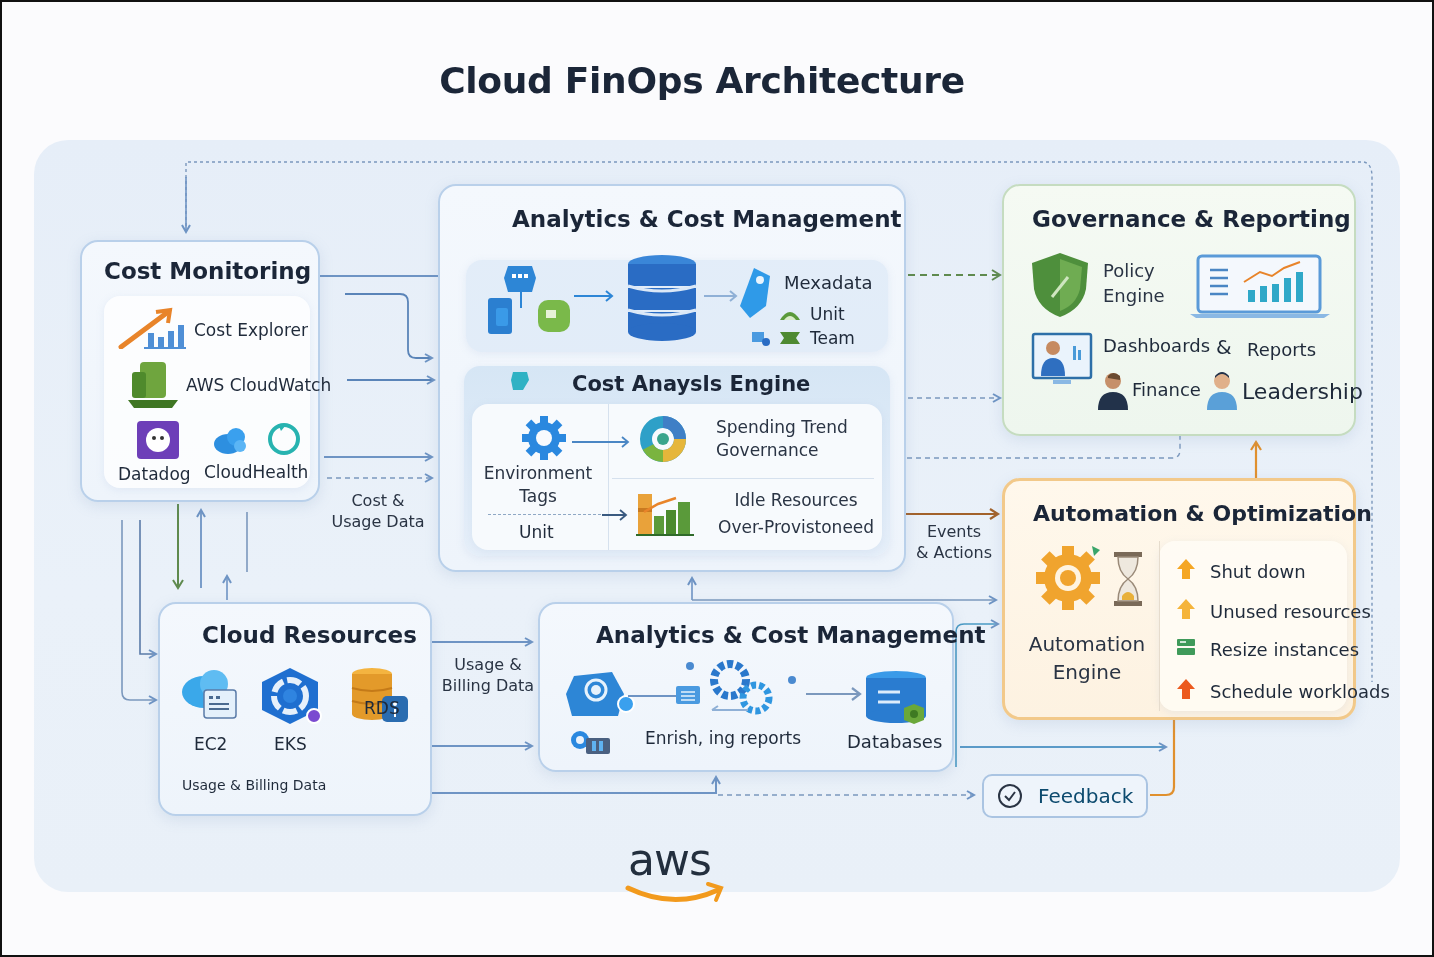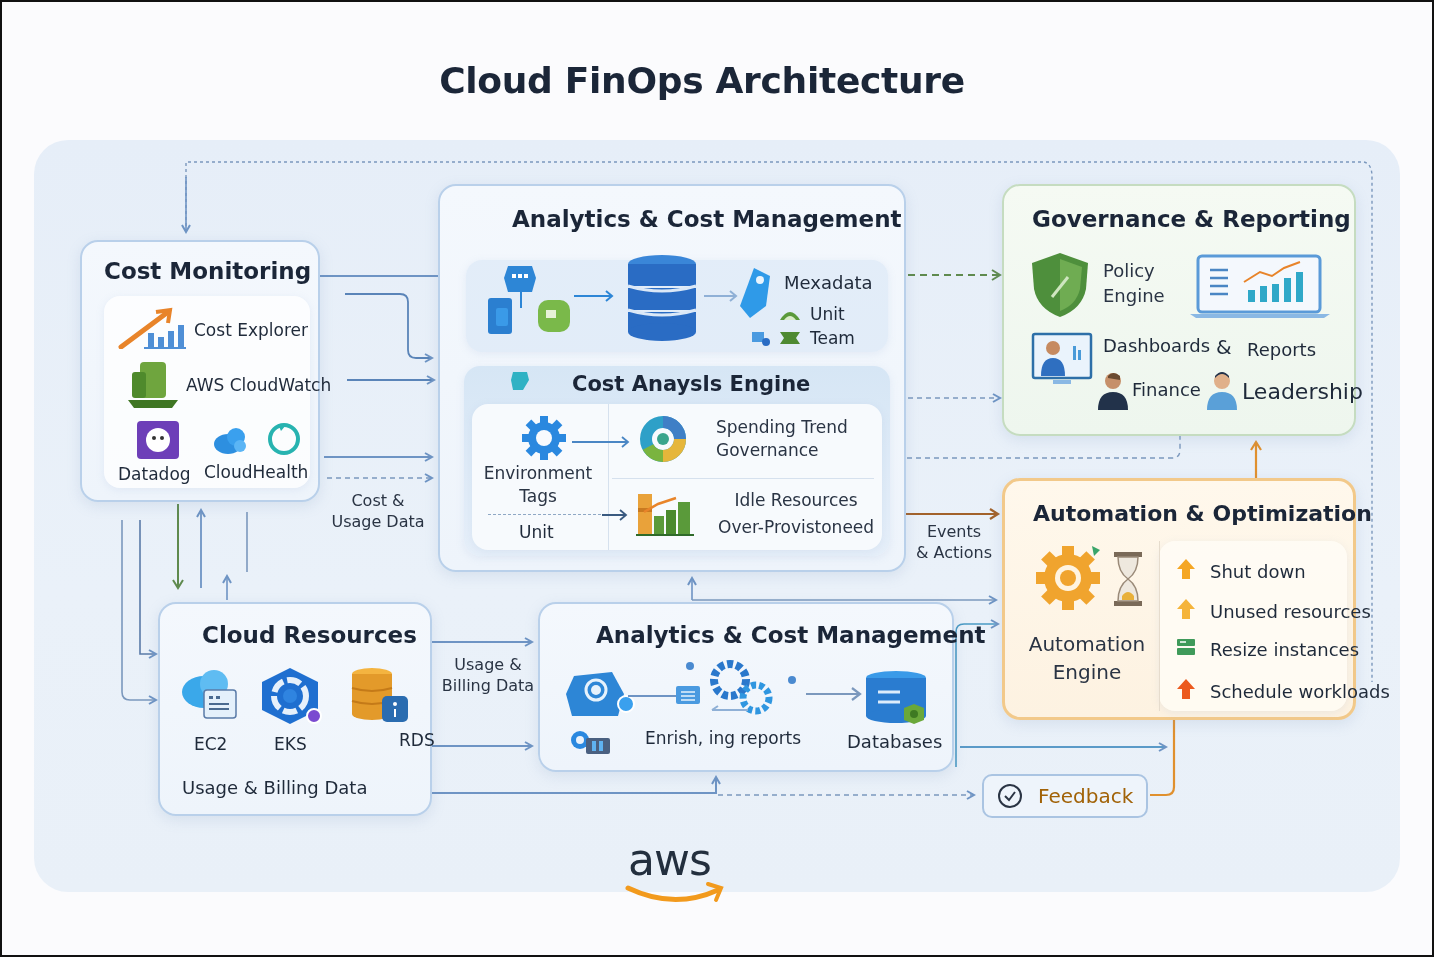--- a/index.html
+++ b/index.html
@@ -35,21 +35,21 @@
   .inner {
     position: absolute; border-radius: 16px; background: rgba(255,255,255,0.75);
     box-shadow: 0 2px 8px rgba(140,170,210,0.15);
   }
   .icon { position: absolute; }
   .feedback-btn {
     left: 980px; top: 772px; width: 166px; height: 44px;
     border: 2px solid #aac4e2; border-radius: 10px; background: #eef4fb;
     display: flex; align-items: center; gap: 14px; padding-left: 12px; cursor: pointer;
   }
-  .feedback-btn span.t { font-size: 20px; color: #a16207; }
+  .feedback-btn span.t { font-size: 20px; color: #0c4a6e; }
   .aws-logo { left: 620px; top: 838px; width: 110px; height: 70px; }
   .aws-text { font-size: 44px; font-weight: normal; color: #232f3e; letter-spacing: -1px; position: absolute; left: 6px; top: -6px; }
 </style>
 </head>
 <body>
 
 <div class="abs title">Cloud FinOps Architecture</div>
 <div class="abs canvas-bg"></div>
 
 <svg class="wires" width="1434" height="957">
@@ -439,22 +439,22 @@
       <rect x="16" y="8" width="40" height="40" fill="#e39a2a"></rect>
       <ellipse cx="36" cy="48" rx="20" ry="6" fill="#e39a2a"></ellipse>
       <path d="M16,22 Q36,28 56,22 M16,35 Q36,41 56,35" stroke="#c47a18" stroke-width="2" fill="none"></path>
       <rect x="46" y="30" width="26" height="26" rx="5" fill="#2a6cb0"></rect>
       <circle cx="59" cy="38" r="2" fill="#fff"></circle>
       <rect x="58" y="43" width="2" height="8" fill="#fff"></rect>
     </svg>
 </div>
 <div class="lbl" style="left:192px;top:732px;">EC2</div>
 <div class="lbl" style="left:272px;top:732px;">EKS</div>
-<div class="lbl" style="left:362px;top:728px;margin-left:35px;">RDS</div>
-<div class="lbl" style="left:180px;top:775px;font-size:18px;">Usage &amp; Billing Data</div>
+<div class="lbl" style="left:362px;top:696px;">RDS</div>
+<div class="lbl" style="left:180px;top:775px;font-size:14px;">Usage &amp; Billing Data</div>
 <div class="lbl-sm" style="left:434px;top:652px;width:104px;">
   <div>Usage &amp;</div>
   <div>Billing Data</div>
 </div>
 
 <div class="card card-blue" style="left:536px;top:600px;width:416px;height:170px;">
   <div class="card-title" style="left:56px;top:18px;">Analytics &amp; Cost Management</div>
 </div>
 <div class="icon" style="left:562px;top:664px;">
   <svg width="74" height="56">

